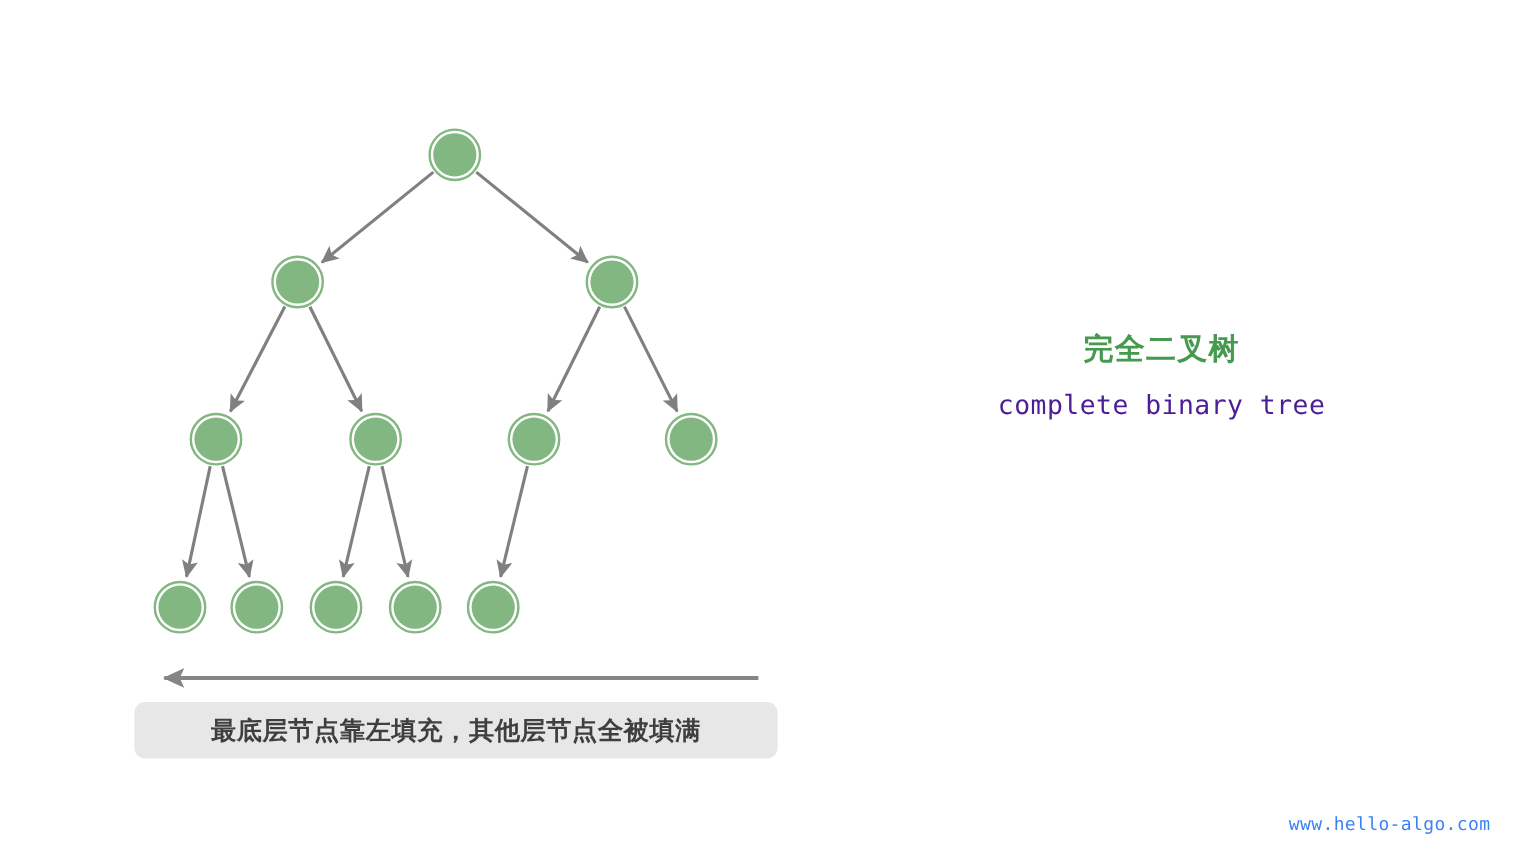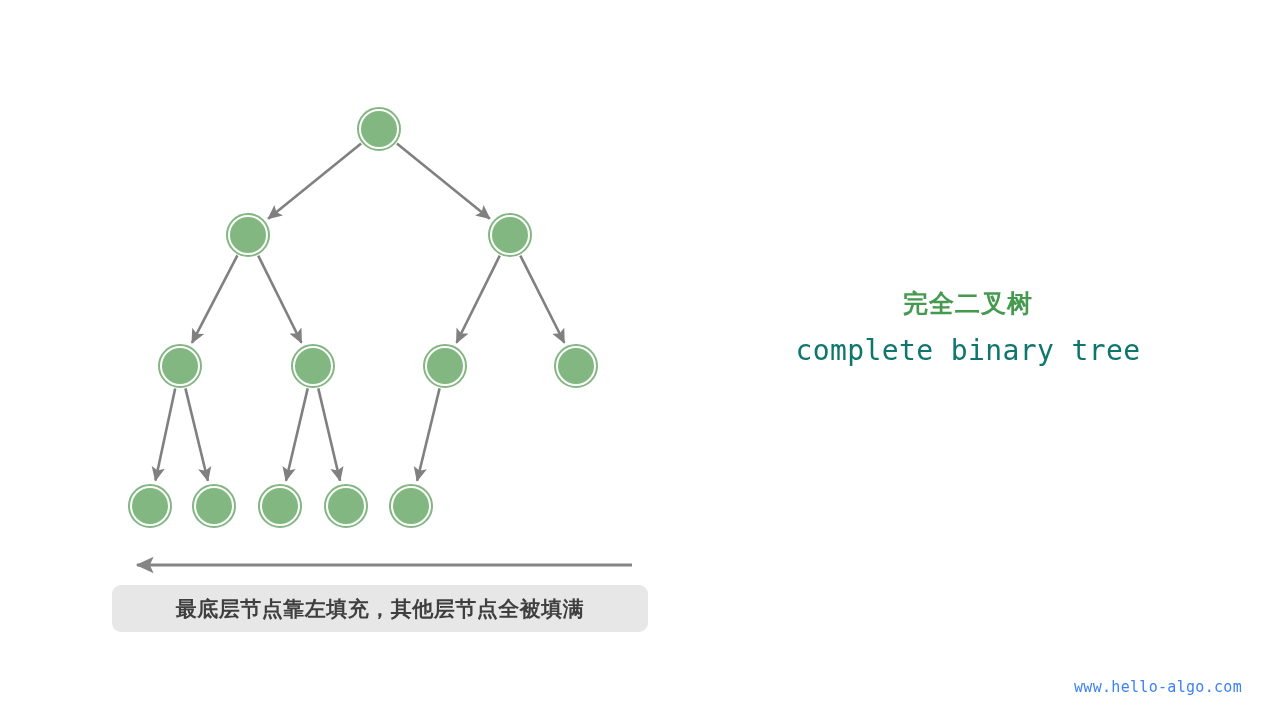--- a/index.html
+++ b/index.html
@@ -52,39 +52,39 @@
     font-weight: 700;
     color: #3f3f3f;
     letter-spacing: 0.5px;
     white-space: nowrap;
   }
 
   
   .legend-block {
     position: absolute;
     left: 790px;
-    top: 288px;
+    top: 276px;
     width: 356px;
     text-align: center;
   }
   .legend-title {
     font-family: "Liberation Sans", "DejaVu Sans", sans-serif;
     font-size: 25px;
     font-weight: 700;
     color: #469a50;
     letter-spacing: 1px;
     line-height: 30px;
     white-space: nowrap;
   }
   .legend-subtitle {
     margin-top: 20px;
     font-family: "DejaVu Sans Mono", "Liberation Mono", monospace;
-    font-size: 28px;
+    font-size: 22px;
     font-weight: 400;
-    color: #0f766e;
+    color: #4c1d95;
     letter-spacing: 0.4px;
     line-height: 26px;
     white-space: nowrap;
   }
 
   
   .watermark {
     position: absolute;
     right: 38px;
     bottom: 24px;

